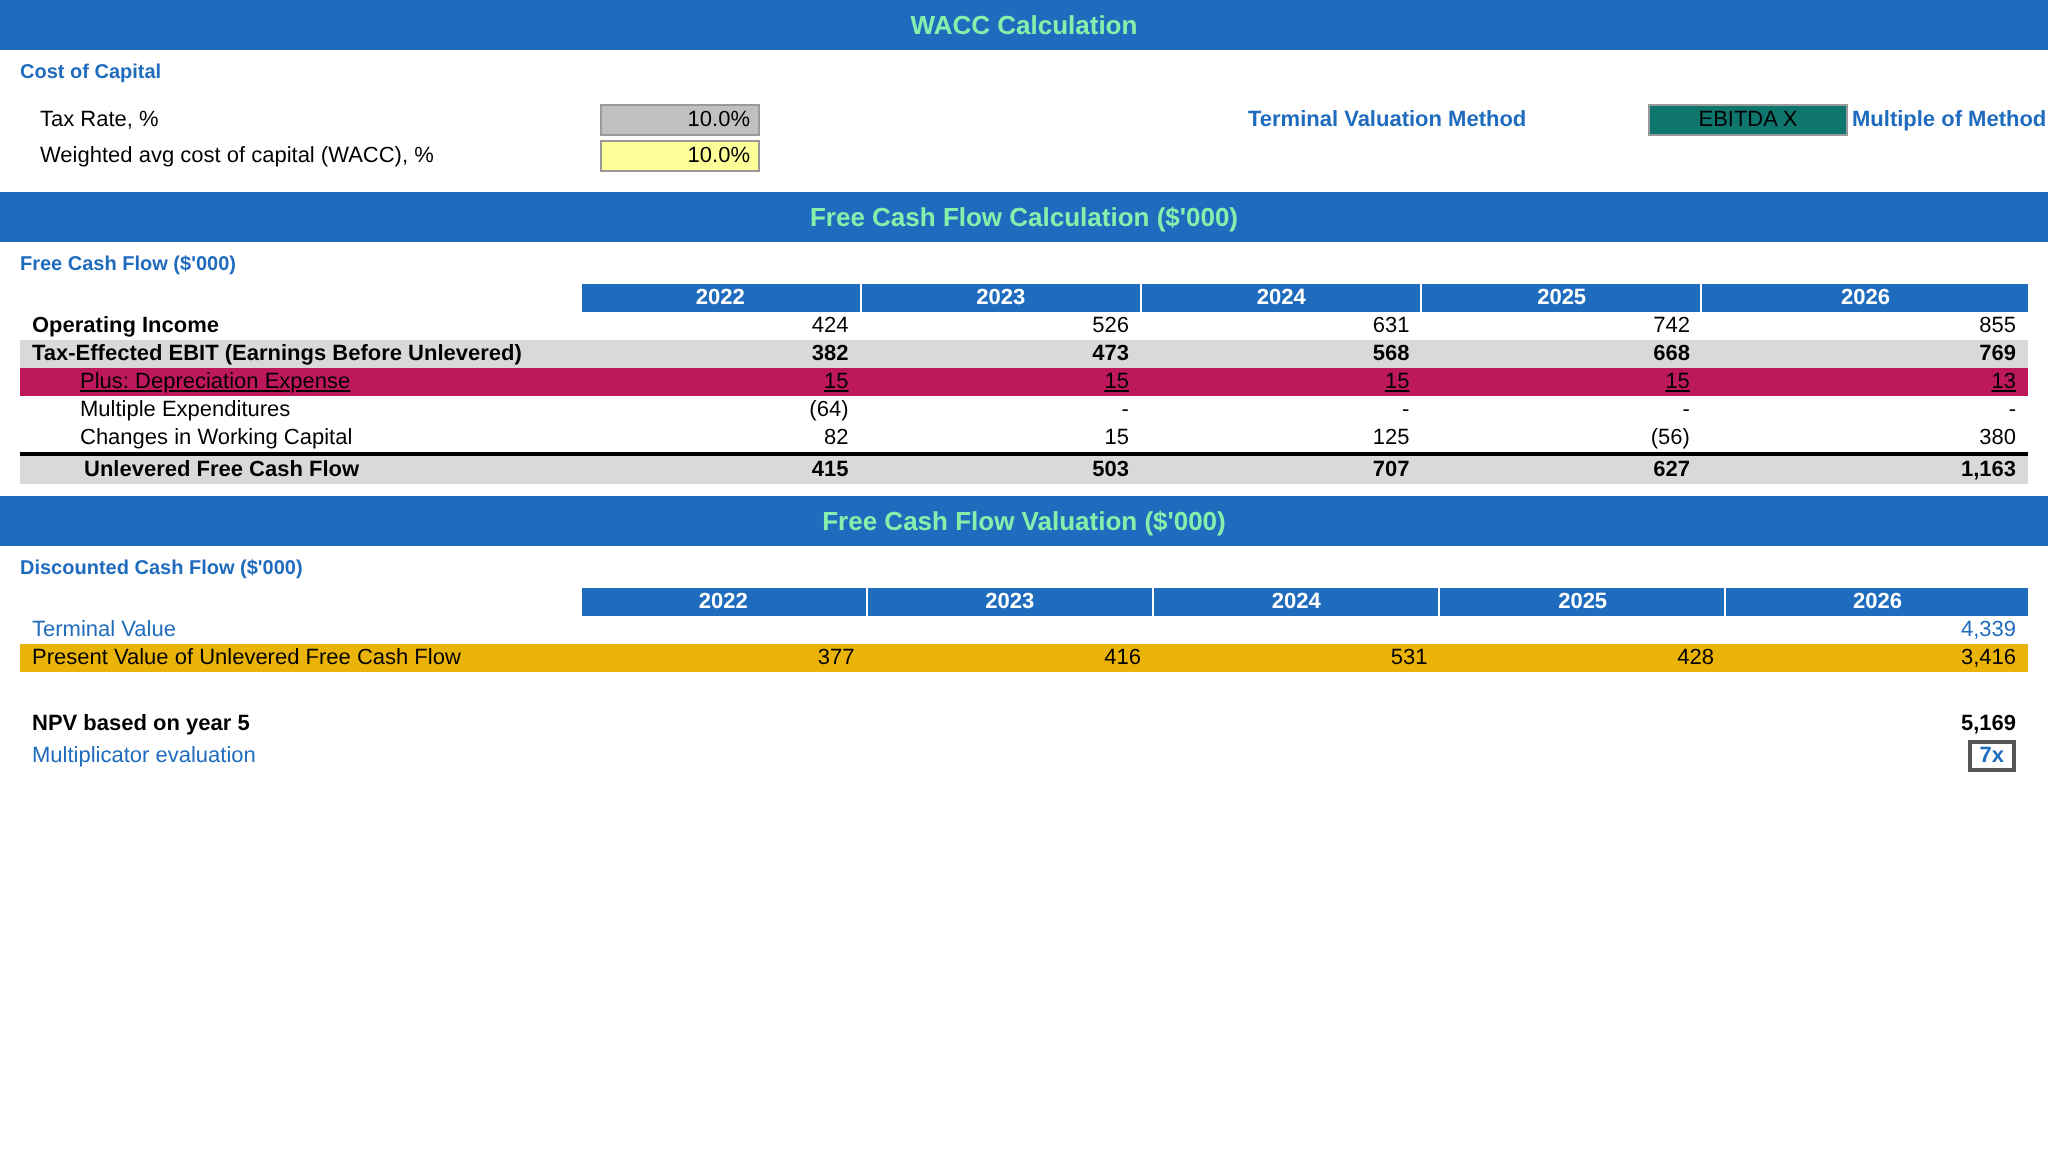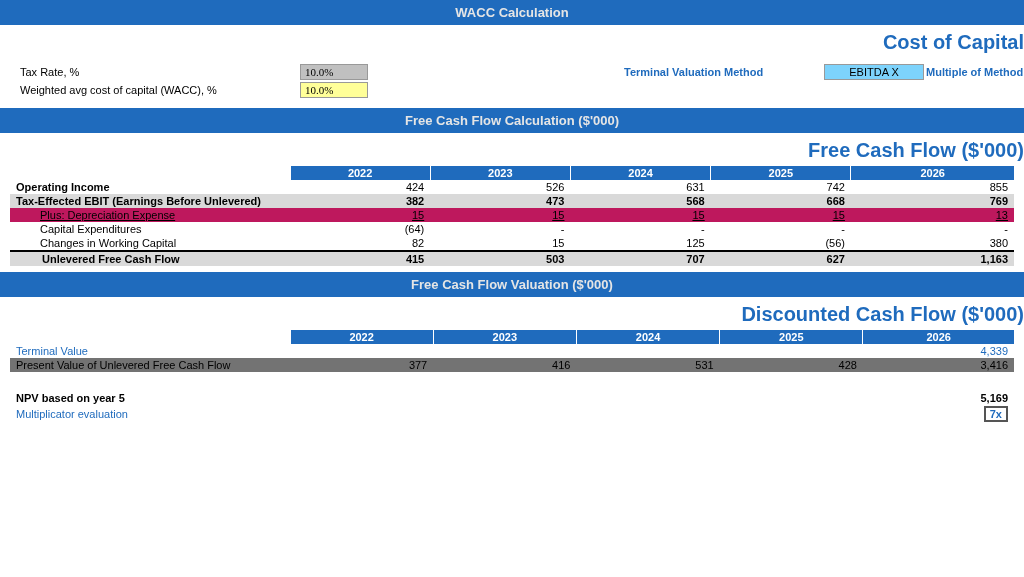--- a/index.html
+++ b/index.html
@@ -7,59 +7,57 @@
       font-family: Arial, sans-serif;
       font-size: 12px;
       background: #fff;
       color: #000;
       width: 1024px;
       min-height: 577px;
     }
 
     .section-header {
       background: #1f6bbd;
-      color: #e5e5e5;
+      color: #86efac;
       text-align: center;
       font-weight: bold;
       font-size: 13px;
       padding: 5px 0;
       margin-bottom: 0;
     }
 
     .section-title {
       color: #1f6bbd;
-      font-size: 20px;
-      font-weight: bold;
-      padding: 6px 0 4px 10px;
-      text-align: right;
+      font-size: 10px;
+      font-weight: bold;
+      padding: 6px 22px 4px 10px;
     }
 
     .cost-of-capital-block {
       padding: 4px 20px 8px 20px;
     }
 
     .cost-row {
       display: flex;
       align-items: center;
       margin: 2px 0;
     }
 
     .cost-label {
       width: 280px;
       font-size: 11px;
       color: #000;
     }
 
     .cost-value-box {
-      width: 68px;
-      text-align: left;
+      width: 80px;
+      text-align: right;
       font-size: 11px;
       border: 1px solid #999;
       padding: 1px 4px;
-      font-family: Liberation Serif, serif;
     }
 
     .cost-value-gray {
       background: #c0c0c0;
     }
 
     .cost-value-yellow {
       background: #ffff99;
     }
 
@@ -71,21 +69,21 @@
     }
 
     .terminal-value-box {
       width: 100px;
       text-align: center;
       font-size: 11px;
       padding: 1px 4px;
     }
 
     .tv-yellow {
-      background: #7dd3fc;
+      background: #0f766e;
       border: 1px solid #999;
     }
 
     .tv-yellow2 {
       background: #ffff99;
       border: 1px solid #c0c0c0;
     }
 
     .two-cols {
       display: flex;
@@ -219,21 +217,21 @@
       background: #fff;
       text-align: right;
     }
 
     .row-tv td {
       color: #1f6bbd;
       font-weight: normal;
     }
 
     .row-pv td {
-      background: #737373;
+      background: #eab308;
       color: #000;
     }
 
     .spacer-row td {
       padding: 2px 0;
     }
 
     .main-wrapper {
       padding: 0;
     }
@@ -323,21 +321,21 @@
           <tr class="row-indent bg-gray">
             <td>Plus: Depreciation Expense</td>
             <td>15</td>
             <td>15</td>
             <td>15</td>
             <td>15</td>
             <td>13</td>
           </tr>
 
           <tr class="row-indent">
-            <td>Capital Expenditures</td>
+            <td>Multiple Expenditures</td>
             <td>(64)</td>
             <td>-</td>
             <td>-</td>
             <td>-</td>
             <td>-</td>
           </tr>
 
           <tr class="row-indent">
             <td>Changes in Working Capital</td>
             <td>82</td>

